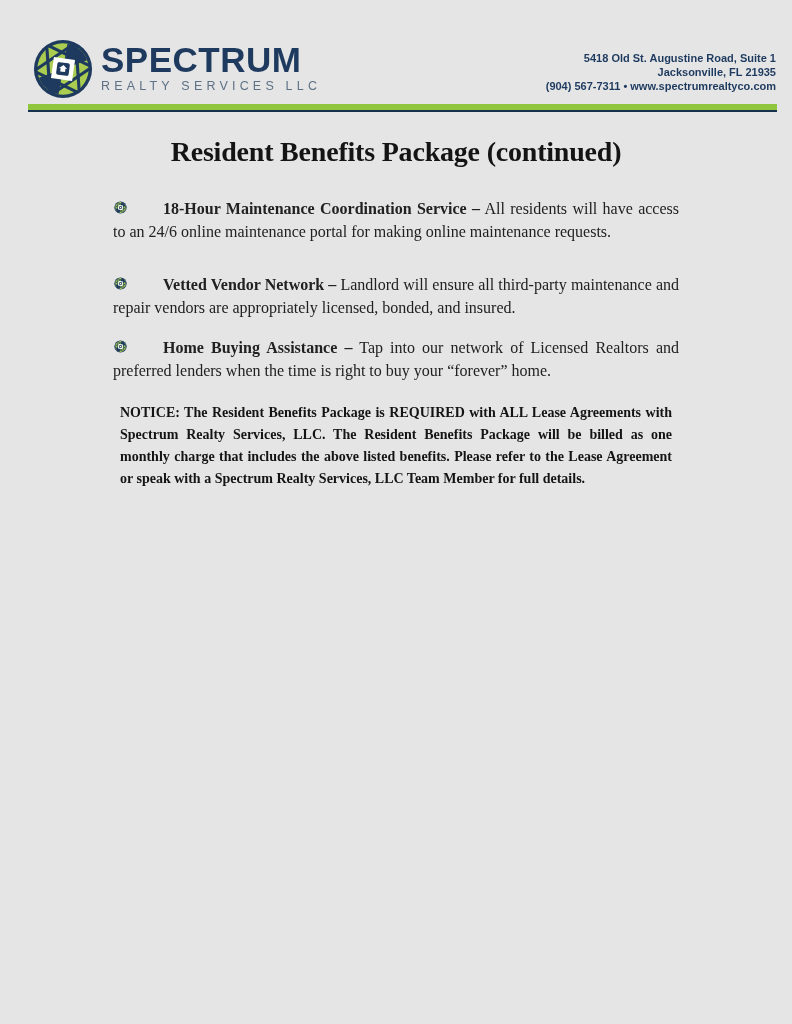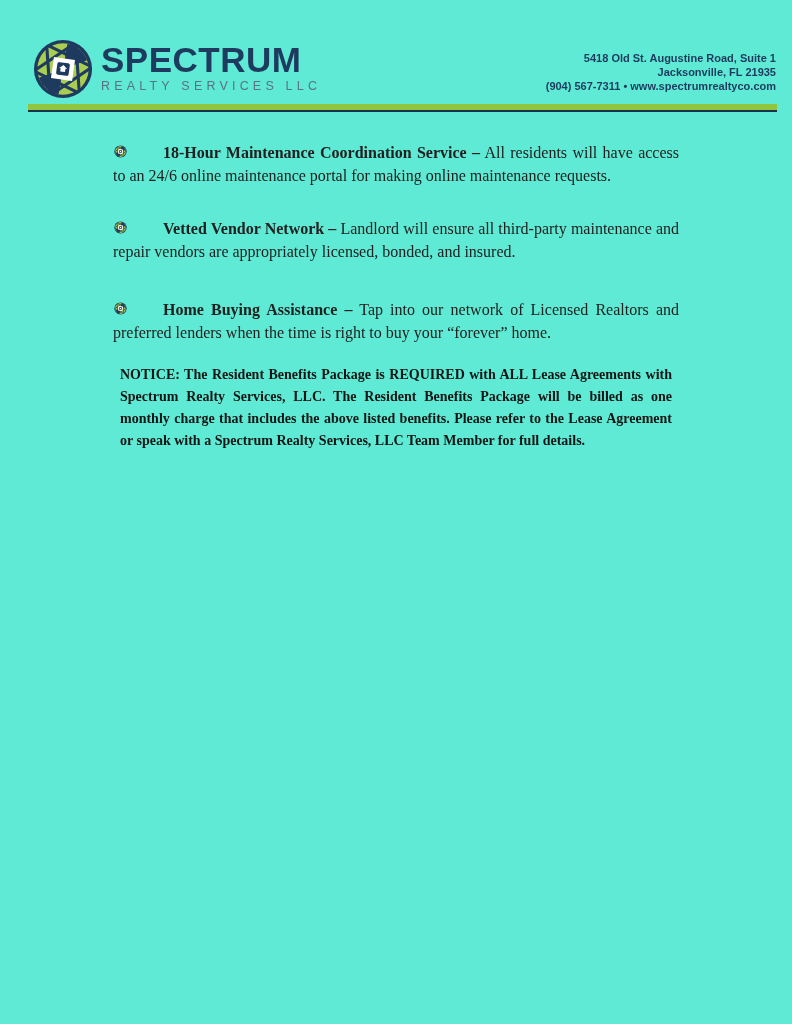--- a/index.html
+++ b/index.html
@@ -1,19 +1,19 @@
 <!DOCTYPE html>
 <html><head>
 <meta charset="utf-8">
 <style>
   html,body{margin:0;padding:0;background:#ffffff;}
   .page{
     position:relative;
     width:792px;height:1024px;
-    background:#5eead4;
+    background:#e5e5e5;
     box-sizing:border-box;
     font-family:"Liberation Serif", serif;
     overflow:hidden;
   }
   
   .letterhead{
     display:flex;justify-content:space-between;align-items:flex-start;
     padding:38px 16px 0 32px;height:64px;
   }
   .logo{display:flex;align-items:flex-start;gap:7px;}
@@ -50,21 +50,21 @@
   
   .content{margin:0 113px;width:566px;}
   .bullet{
     position:relative;
     text-align:justify;text-indent:50px;
     font-size:16px;line-height:23px;color:#212121;
     margin:0;
   }
   .bullet.first{margin-top:29px;}
   .bullet.gap-lg{margin-bottom:30px;}
-  .bullet.gap-sm{margin-bottom:35px;}
+  .bullet.gap-sm{margin-bottom:17px;}
   .bullet.gap-md{margin-bottom:20px;}
   .bullet strong{font-weight:700;}
   .bicon{
     position:absolute;left:1px;top:4px;width:13px;height:13px;
     display:inline-block;
   }
   .bicon svg{width:13px;height:13px;display:block;}
   .notice{
     margin:7px;text-align:justify;
     font-weight:700;font-size:14px;line-height:22px;color:#141414;
@@ -112,20 +112,21 @@
     </div>
     <div class="contact">
       <div>5418 Old St. Augustine Road, Suite 1</div>
       <div>Jacksonville, FL 21935</div>
       <div>(904) 567-7311 • www.spectrumrealtyco.com</div>
     </div>
   </header>
 
   <div class="divider"></div>
 
+  <h1 class="doc-title">Resident Benefits Package (continued)</h1>
 
   <main class="content">
 
     <p class="bullet first gap-lg">
       <span class="bicon">
         <svg viewBox="0 0 64 64">
             <use href="#logomark"></use>
           </svg>
       </span>
       <strong>18-Hour Maintenance Coordination Service –</strong><span> All residents will have access to an 24/6 online maintenance portal for making online maintenance requests.</span>

